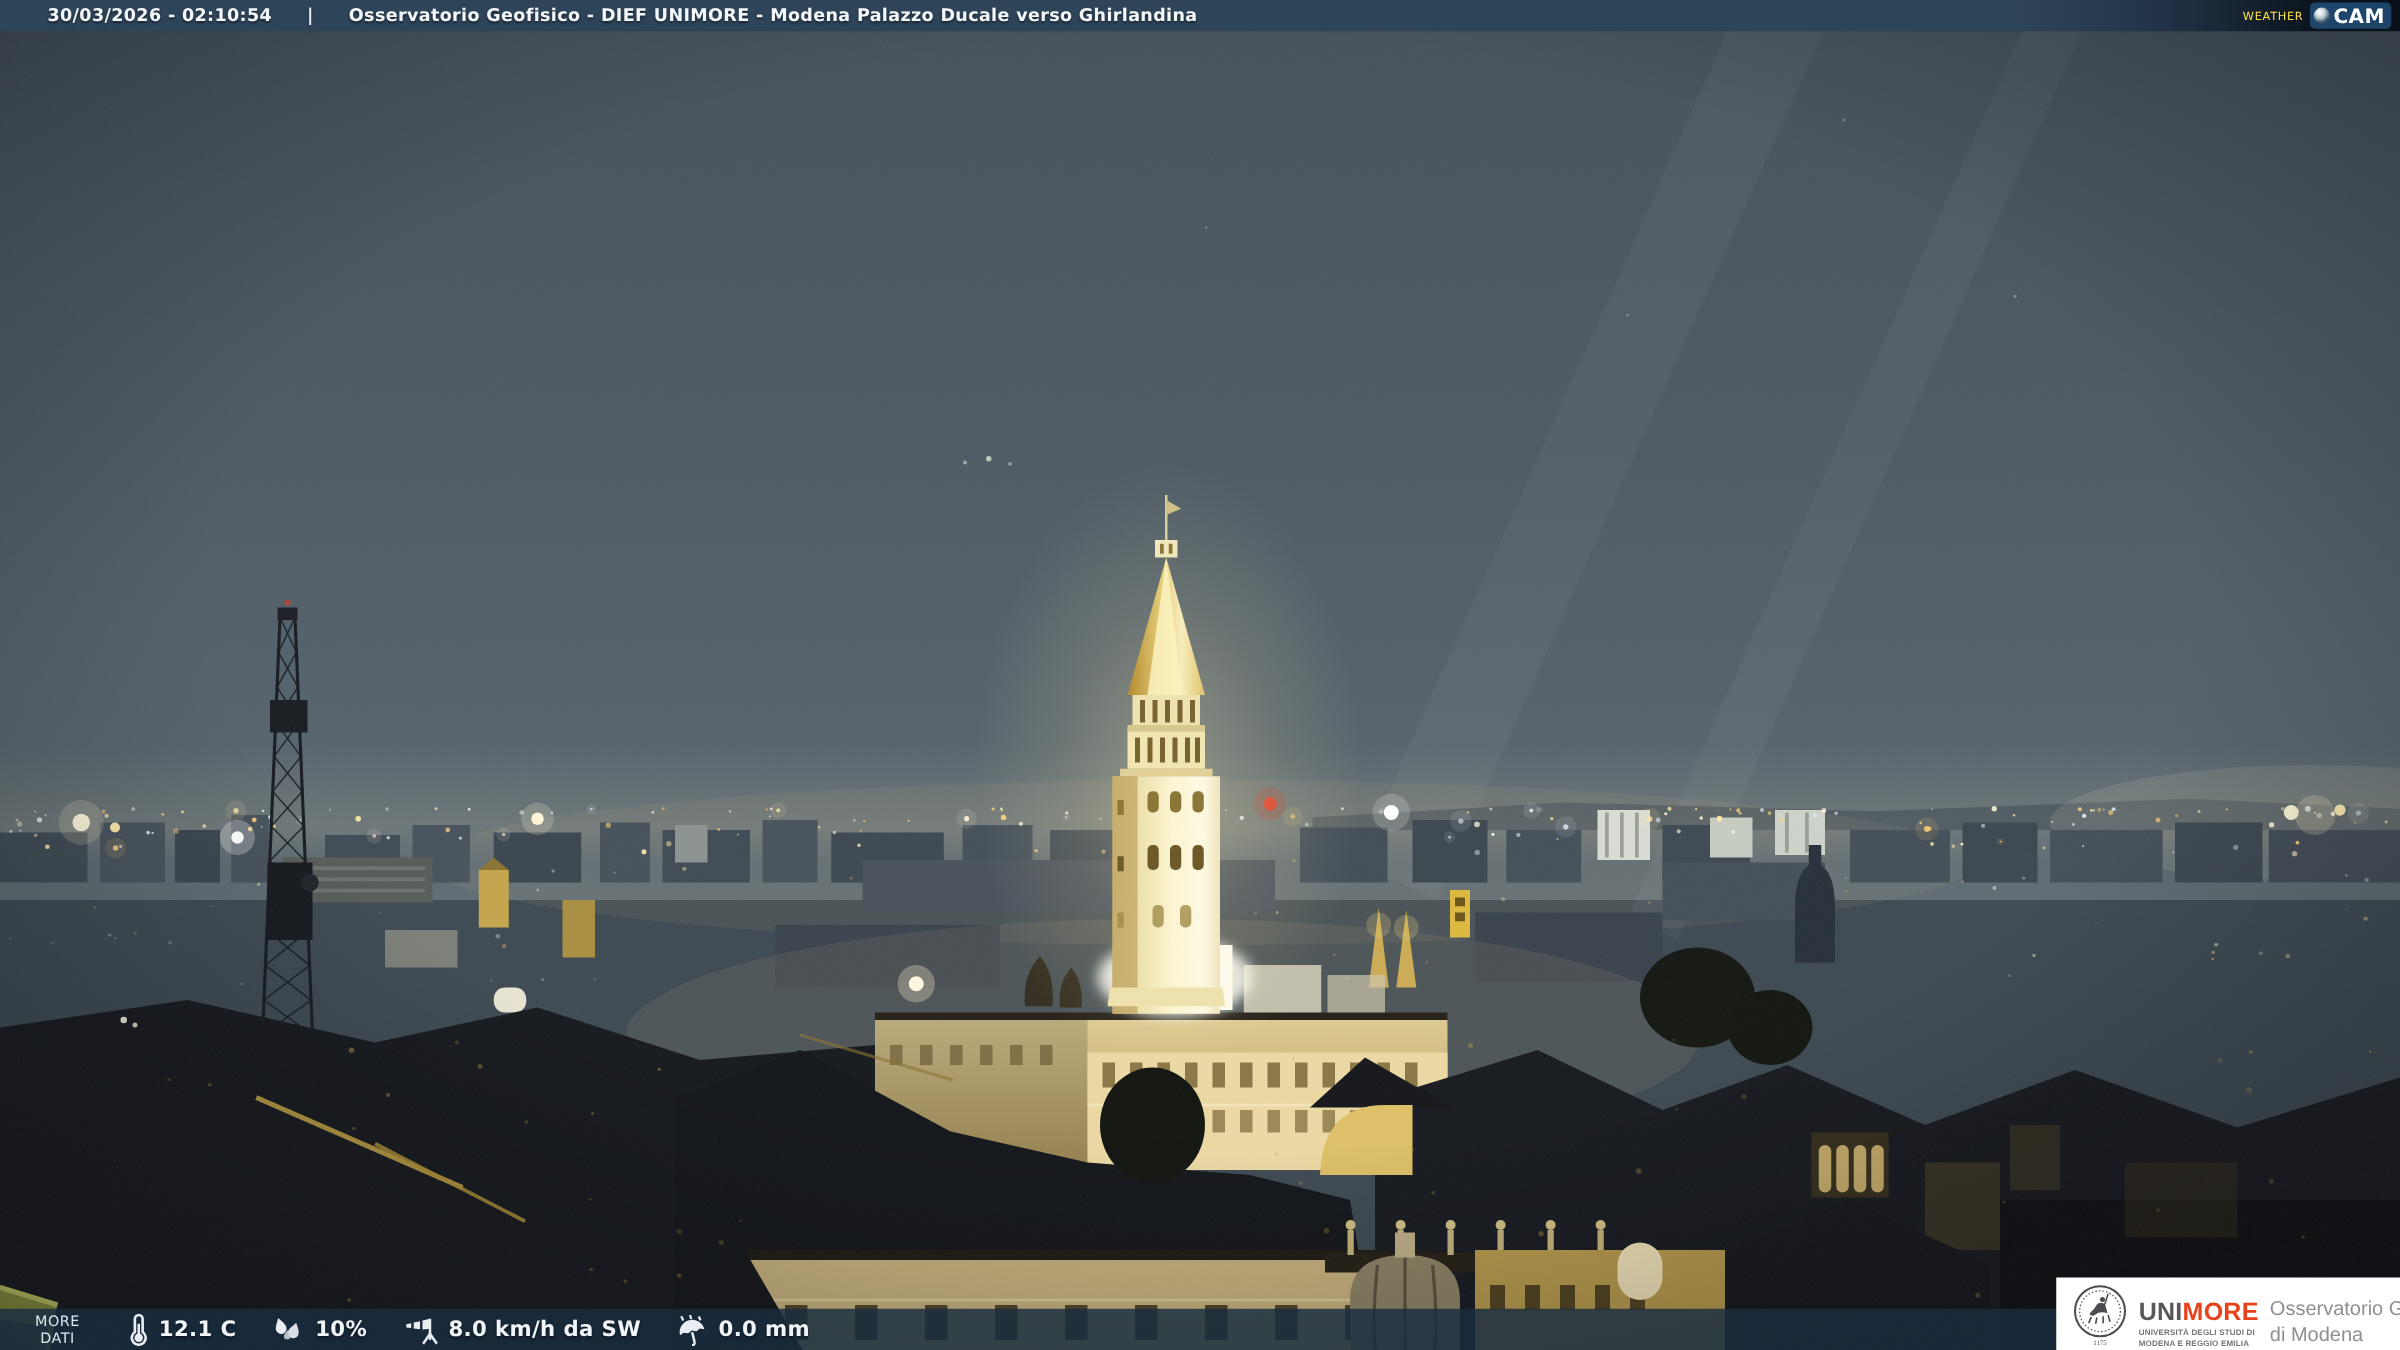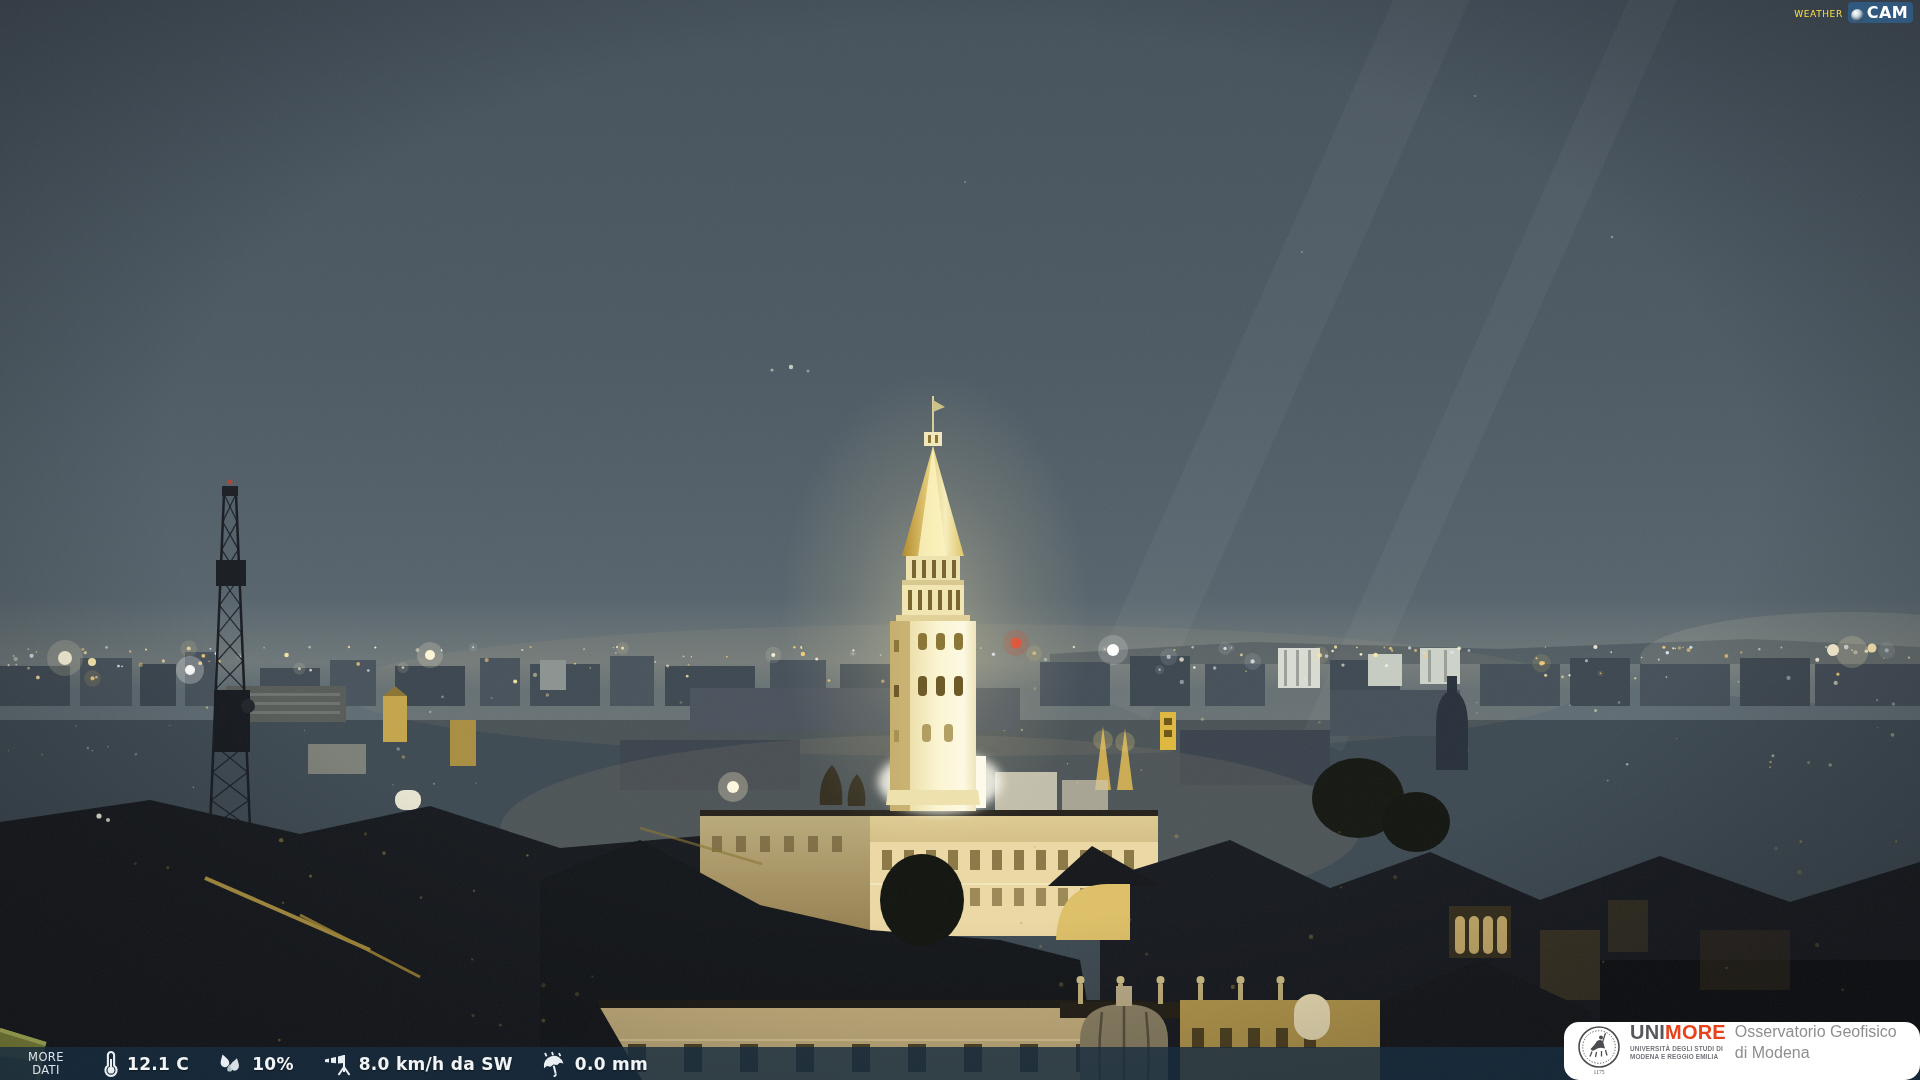--- a/index.html
+++ b/index.html
@@ -14,41 +14,41 @@
           color:#f4f7fa;font-size:14px;font-weight:bold;letter-spacing:.3px;
           text-shadow:0 1px 2px rgba(0,0,0,.45);}
   .topbar .dt{margin-left:38px;white-space:nowrap;}
   .topbar .sep{margin:0 28px;opacity:.95;}
   .topbar .ttl{white-space:nowrap;}
 
   .wcam{position:absolute;top:0;right:7px;height:25px;z-index:6;
         display:flex;align-items:center;gap:5px;}
   .wcam .w1{font-size:13px;font-weight:400;color:#fde047;letter-spacing:.6px;
             font-variant:small-caps;text-transform:lowercase;}
-  .wcam .badge{display:flex;align-items:flex-end;gap:3px;background:rgba(46,110,170,.55);
+  .wcam .badge{display:flex;align-items:center;gap:3px;background:rgba(46,110,170,.55);
                border-radius:4px;padding:1px 5px 1px 3px;}
   .wcam .orb{width:13px;height:13px;border-radius:50%;
              background:radial-gradient(circle at 36% 30%,#ffffff 0%,#cfdae2 30%,#8aa0b0 60%,#3f5c76 100%);
              box-shadow:inset -1px -2px 3px rgba(8,28,48,.65);}
   .wcam .w2{font-weight:bold;font-size:16px;color:#ffffff;letter-spacing:.4px;}
 
   
   .botbar{position:absolute;left:0;bottom:0;width:100%;height:33px;z-index:5;
           background:rgba(25,45,63,.82);display:flex;align-items:center;color:#f1f5f8;}
   .dati{margin-left:16px;width:60px;text-align:center;font-size:11.5px;line-height:1.1;
         letter-spacing:.4px;font-weight:500;color:#dde5ec;}
   .reading{display:flex;align-items:center;gap:8px;margin-left:27px;font-size:17px;
            font-weight:bold;letter-spacing:.3px;text-shadow:0 1px 2px rgba(0,0,0,.5);white-space:nowrap;text-align:center;}
   .reading:first-of-type{margin-left:22px;}
   .reading svg{display:block;}
 
   
-  .uni{position:absolute;right:0;bottom:0;width:356px;height:58px;z-index:7;background:#ffffff;
-       display:flex;align-items:flex-start;box-sizing:border-box;padding-left:11px;
-       font-family:"Liberation Sans",sans-serif;border-radius:15px;}
+  .uni{position:absolute;right:0;bottom:0;width:275px;height:58px;z-index:7;background:#ffffff;
+       display:flex;align-items:flex-end;box-sizing:border-box;padding-left:11px;
+       font-family:"Liberation Sans",sans-serif;}
   .uni .seal{flex:0 0 auto;}
   .uni .brand{margin-left:7px;flex:0 0 auto;}
   .uni .mark{font-size:20px;font-weight:bold;letter-spacing:.2px;line-height:1;color:#57575b;white-space:nowrap;}
   .uni .mark .more{color:#e8421c;}
   .uni .sub{font-size:6.4px;font-weight:bold;color:#74747b;letter-spacing:.15px;line-height:1.3;margin-top:3px;}
   .uni .org{margin-left:9px;font-size:16px;color:#8f8f92;line-height:1.3;white-space:nowrap;}
 </style>
 </head>
 <body>
 
@@ -720,20 +720,25 @@
         <circle cx="365.4878878267482" cy="834.0336552844383" r="1.6887236536480486" fill="#c9a84e" opacity="0.25435812160838395"></circle>
         <circle cx="1040.5013487907127" cy="946.4207710209303" r="1.5830831845290958" fill="#c9a84e" opacity="0.2650538569735363"></circle>
         <circle cx="527.4139019660652" cy="855.3877440304495" r="1.2091138731921092" fill="#c9a84e" opacity="0.47001744599081574"></circle>
         <circle cx="310.5270333820954" cy="876.0319576202892" r="1.6100996022112668" fill="#c9a84e" opacity="0.4303187604015693"></circle>
       </g>
 
   <rect x="0" y="0" width="1920" height="1080" fill="url(#vinG)"></rect>
   <rect x="0" y="0" width="1920" height="1080" filter="url(#grainF)" opacity=".13"></rect>
 </svg>
 
+<header class="topbar">
+  <span class="dt">30/03/2026 - 02:10:54</span>
+  <span class="sep">|</span>
+  <span class="ttl">Osservatorio Geofisico - DIEF UNIMORE - Modena Palazzo Ducale verso Ghirlandina</span>
+</header>
 <div class="wcam">
   <span class="w1">Weather</span>
   <span class="badge">
     <span class="orb"></span>
     <span class="w2">CAM</span>
   </span>
 </div>
 
 <div class="botbar">
   <div class="dati">

